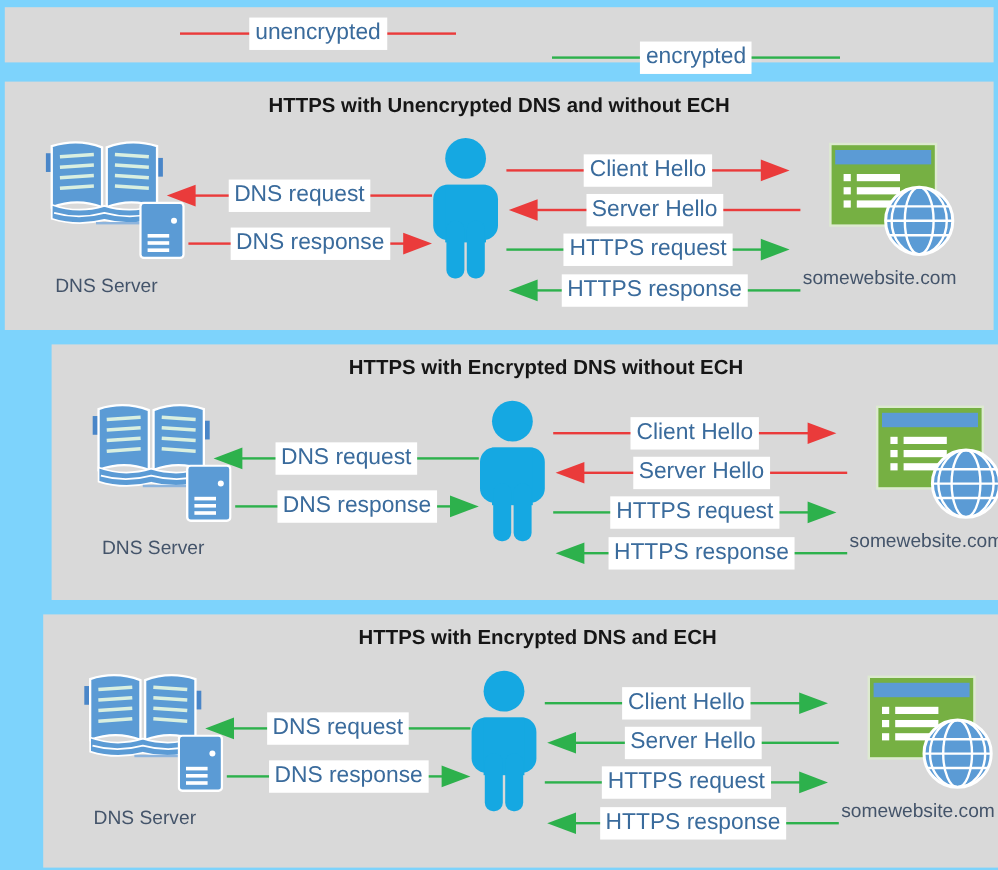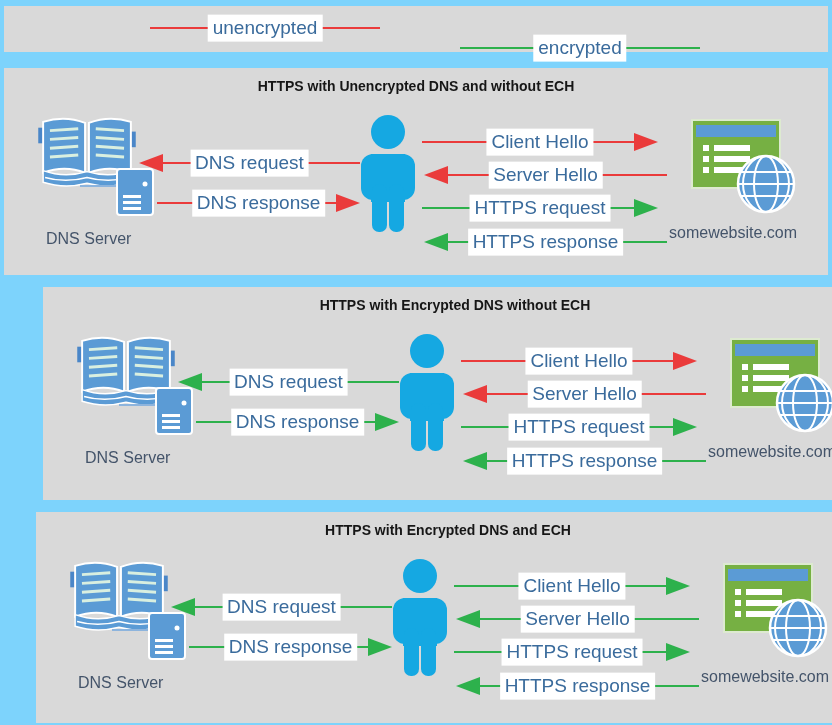--- a/index.html
+++ b/index.html
@@ -1,21 +1,21 @@
 <!DOCTYPE html>
 <html><head>
 <meta charset="utf-8">
 <style>
   html,body { margin:0; padding:0; background:#ffffff; }
   .canvas { position:relative; width:832px; height:725px; background:#7dd3fc; overflow:hidden;
             font-family:"Liberation Sans", sans-serif; }
   .bar { position:absolute; left:4px; width:824px; background:#d9d9d9; }
   .panel { position:absolute; left:4px; width:824px; background:#d9d9d9; }
   .title { position:absolute; margin:0; top:10px; left:0; right:0; text-align:center;
-           font-size:14px; font-weight:bold; color:#161616; }
+           font-size:17px; font-weight:bold; color:#161616; }
 
   
   .msg { position:absolute; height:26px; --ac:#888; }
   .msg .line { position:absolute; top:12px; height:2px; left:0; right:0; background:var(--ac); }
   .msg.dir-right .line { right:18px; }
   .msg.dir-left  .line { left:18px; }
   .msg .head { position:absolute; top:4px; width:0; height:0; display:none;
                border-top:9px solid transparent; border-bottom:9px solid transparent; }
   .msg.dir-right .head { display:block; right:0; border-left:24px solid var(--ac); }
   .msg.dir-left  .head { display:block; left:0;  border-right:24px solid var(--ac); }

